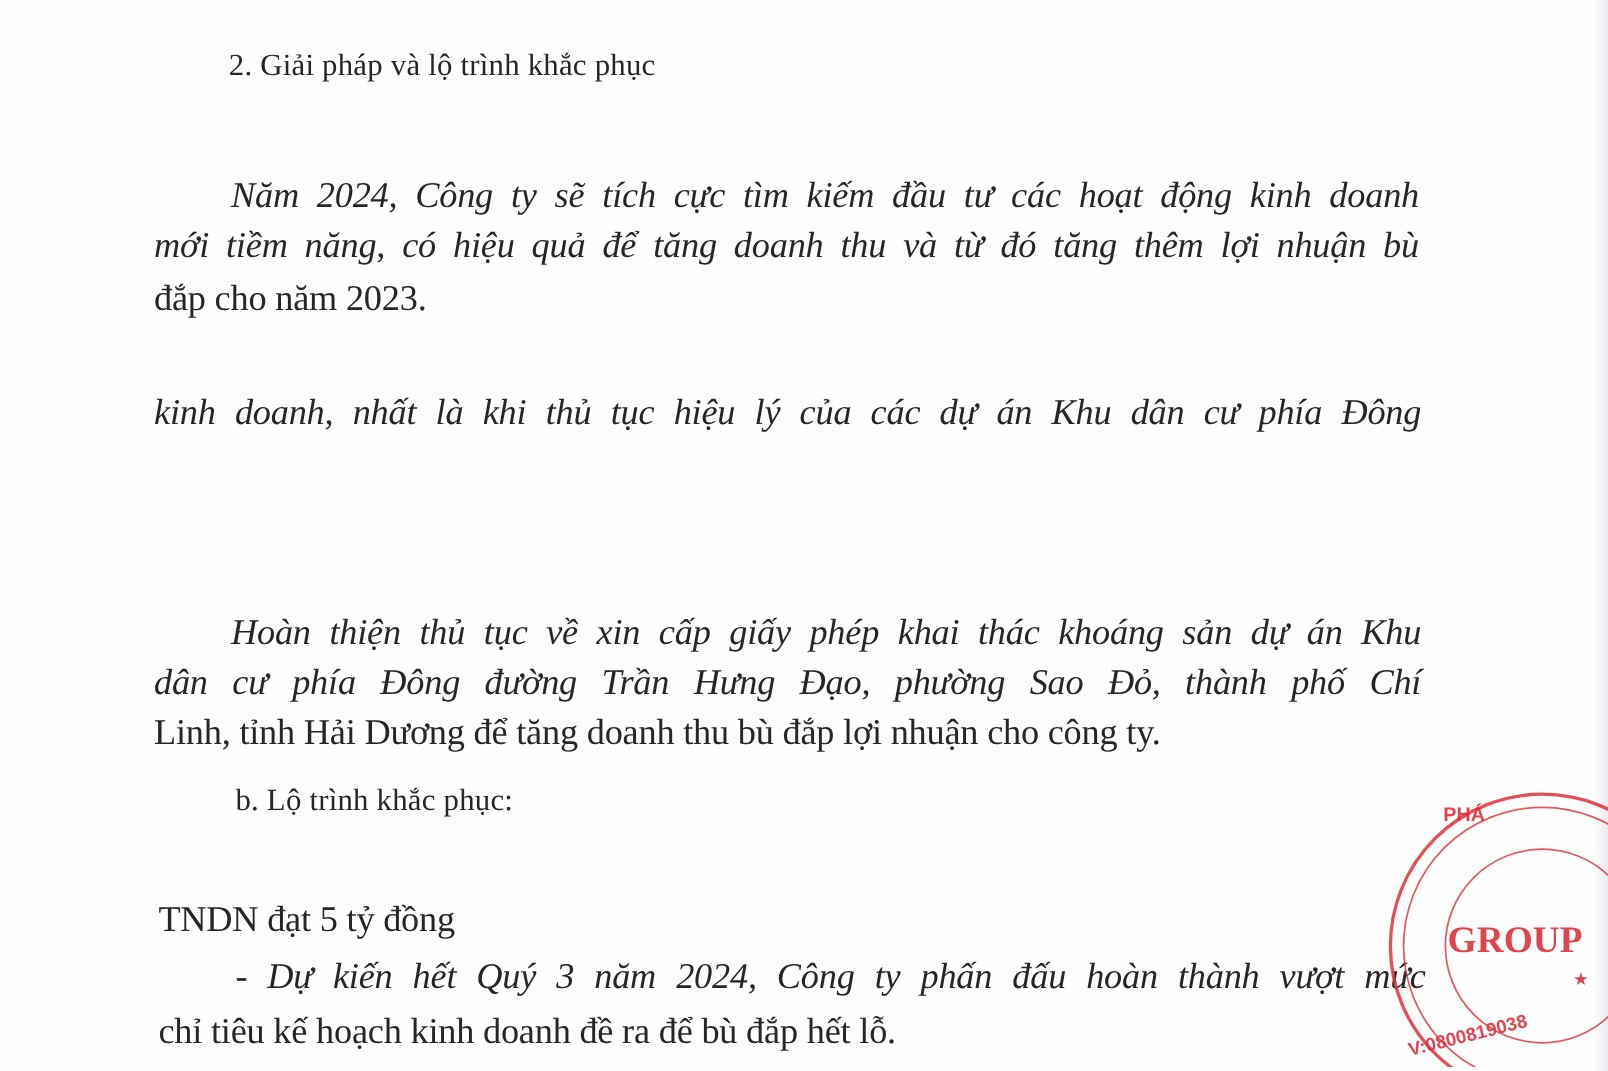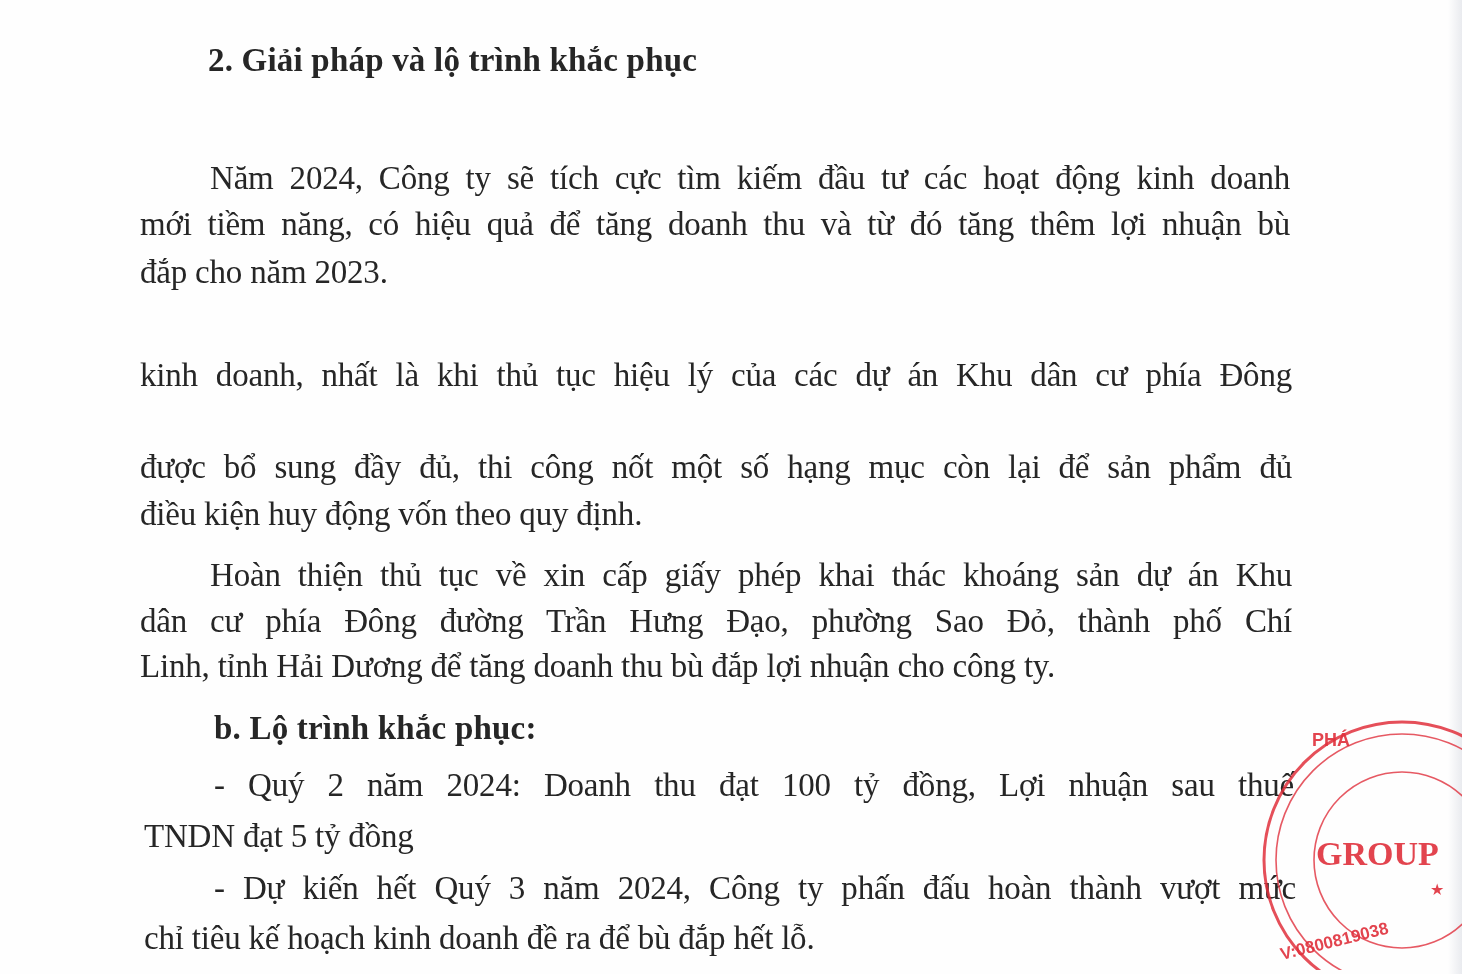--- a/index.html
+++ b/index.html
@@ -32,24 +32,25 @@
       white-space: nowrap;
       font-size: 33px;
       line-height: 40px;
       letter-spacing: -0.2px;
     }
     .justify {
       display: block;
       text-align: justify;
       text-align-last: justify;
       white-space: normal;
+      font-style: italic;
     }
     .heading {
-      font-weight: bold;
-      font-size: 33px;
+      font-weight: normal;
+      font-size: 28px;
       letter-spacing: 0.2px;
     }
     .stamp {
       position: absolute;
       left: 1262px;
       top: 710px;
       width: 260px;
       height: 260px;
       pointer-events: none;
     }
@@ -61,30 +62,27 @@
   <div class="edge-shadow"></div>
 
   <div class="line heading" style="left:208px; top:40px;">2. Giải pháp và lộ trình khắc phục</div>
 
 
   <div class="line justify" style="left:210px; top:158px; width:1080px;">Năm 2024, Công ty sẽ tích cực tìm kiếm đầu tư các hoạt động kinh doanh</div>
   <div class="line justify" style="left:140px; top:204px; width:1150px;">mới tiềm năng, có hiệu quả để tăng doanh thu và từ đó tăng thêm lợi nhuận bù</div>
   <div class="line" style="left:140px; top:252px;">đắp cho năm 2023.</div>
 
   <div class="line justify" style="left:140px; top:355px; width:1152px;">kinh doanh, nhất là khi thủ tục hiệu lý của các dự án Khu dân cư phía Đông</div>
-  <div class="line justify" style="left:140px; top:447px; width:1152px;">được bổ sung đầy đủ, thi công nốt một số hạng mục còn lại để sản phẩm đủ</div>
-  <div class="line" style="left:140px; top:494px;">điều kiện huy động vốn theo quy định.</div>
 
   <div class="line justify" style="left:210px; top:555px; width:1082px;">Hoàn thiện thủ tục về xin cấp giấy phép khai thác khoáng sản dự án Khu</div>
   <div class="line justify" style="left:140px; top:601px; width:1152px;">dân cư phía Đông đường Trần Hưng Đạo, phường Sao Đỏ, thành phố Chí</div>
   <div class="line" style="left:140px; top:646px;">Linh, tỉnh Hải Dương để tăng doanh thu bù đắp lợi nhuận cho công ty.</div>
 
   <div class="line heading" style="left:214px; top:708px;">b. Lộ trình khắc phục:</div>
 
-  <div class="line justify" style="left:214px; top:765px; width:1080px;">- Quý 2 năm 2024: Doanh thu đạt 100 tỷ đồng, Lợi nhuận sau thuế</div>
   <div class="line" style="left:144px; top:816px;">TNDN đạt 5 tỷ đồng</div>
 
   <div class="line justify" style="left:214px; top:868px; width:1082px;">- Dự kiến hết Quý 3 năm 2024, Công ty phấn đấu hoàn thành vượt mức</div>
   <div class="line" style="left:144px; top:918px;">chỉ tiêu kế hoạch kinh doanh đề ra để bù đắp hết lỗ.</div>
 
   <svg class="stamp" viewBox="0 0 260 260">
     <defs>
       <path id="stampTopArc" d="M 40,140 A 100,100 0 0,1 240,140"></path>
       <path id="stampBottomArc" d="M 30,150 A 110,110 0 0,0 250,150"></path>
     </defs>

